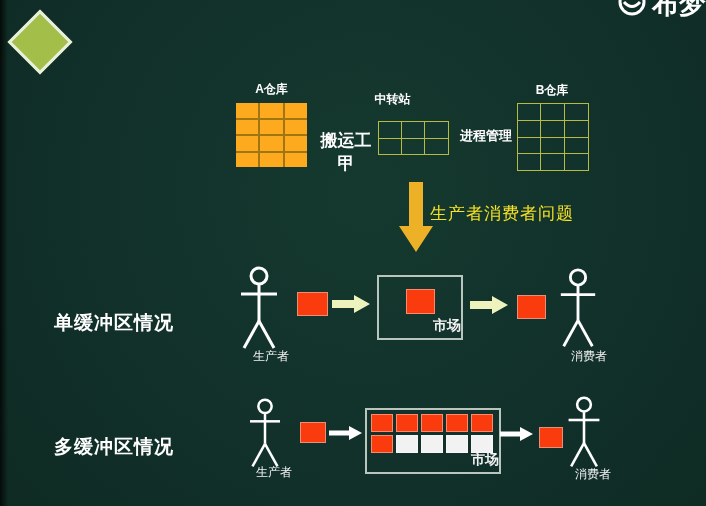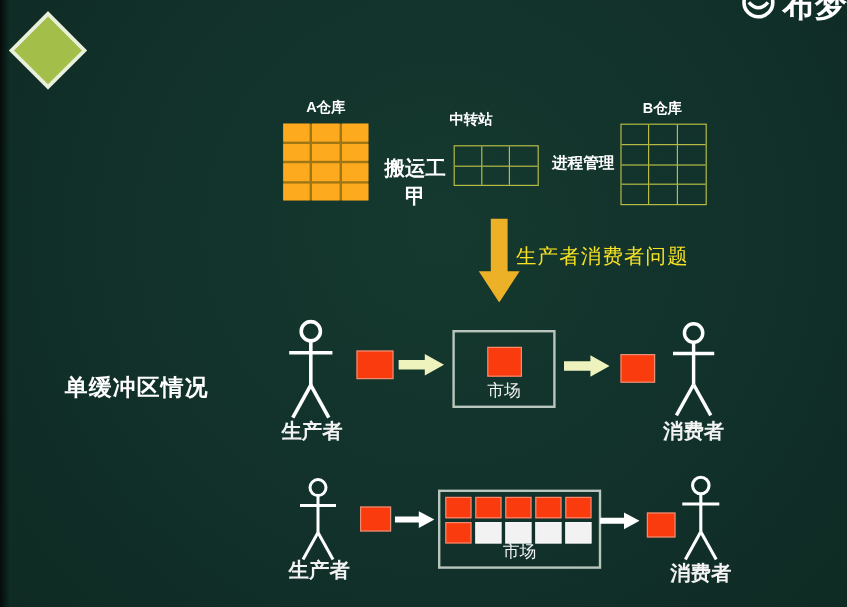--- a/index.html
+++ b/index.html
@@ -43,24 +43,24 @@
 
   
   .down-arrow{left:398px;top:182px;width:36px;height:70px;color:var(--arrow-gold)}
   .problem-label{left:430px;top:202px;font-size:17px;font-weight:normal;color:var(--highlight-yellow);letter-spacing:1px}
 
   
   .section-label{font-size:19px;font-weight:bold;color:#fff;letter-spacing:1px}
   .lbl-single{left:54px;top:310px}
   .lbl-multi{left:54px;top:434px}
   .figure{color:#fff}
-  .cap{font-size:17px;font-weight:bold;text-align:center}
+  .cap{font-size:12px;font-weight:normal;text-align:right}
   .item{background:var(--item-red);border:1px solid rgba(215,215,205,.55)}
   .market{border:2px solid #b9c6bd}
-  .market-cap{position:absolute;bottom:3px;left:0;width:100%;text-align:center;font-size:14px;font-weight:normal}
+  .market-cap{position:absolute;bottom:3px;left:0;width:100%;text-align:right;font-size:14px;font-weight:bold}
 
   .fig-p1{left:237px;top:266px;width:44px;height:84px}
   .cap-p1{left:231px;top:348px;width:58px}
   .item-p1{left:297px;top:292px;width:29px;height:22px}
   .arrow-c1{left:332px;top:294px;width:38px;height:20px;color:var(--arrow-cream)}
   .market1{left:377px;top:275px;width:82px;height:61px}
   .single-slot{position:absolute;left:0;top:12px;width:100%;display:flex;justify-content:center}
   .single-slot .bufcell{width:27px;height:23px}
   .arrow-c2{left:470px;top:295px;width:38px;height:20px;color:var(--arrow-cream)}
   .item-c1{left:517px;top:295px;width:27px;height:22px}
@@ -168,20 +168,21 @@
   <div class="abs item item-c1"></div>
   <svg class="abs figure fig-c1" viewBox="0 0 44 84">
     <circle cx="22" cy="10" r="8" fill="none" stroke="currentColor" stroke-width="3"></circle>
     <line x1="22" y1="18" x2="22" y2="55" stroke="currentColor" stroke-width="3"></line>
     <line x1="4" y1="28" x2="40" y2="28" stroke="currentColor" stroke-width="3"></line>
     <line x1="22" y1="55" x2="7" y2="82" stroke="currentColor" stroke-width="3"></line>
     <line x1="22" y1="55" x2="37" y2="82" stroke="currentColor" stroke-width="3"></line>
   </svg>
   <div class="abs cap cap-c1">消费者</div>
 
+  <div class="abs section-label lbl-multi">多缓冲区情况</div>
   <svg class="abs figure fig-p2" viewBox="0 0 44 84">
     <circle cx="22" cy="10" r="8" fill="none" stroke="currentColor" stroke-width="3"></circle>
     <line x1="22" y1="18" x2="22" y2="55" stroke="currentColor" stroke-width="3"></line>
     <line x1="4" y1="28" x2="40" y2="28" stroke="currentColor" stroke-width="3"></line>
     <line x1="22" y1="55" x2="7" y2="82" stroke="currentColor" stroke-width="3"></line>
     <line x1="22" y1="55" x2="37" y2="82" stroke="currentColor" stroke-width="3"></line>
   </svg>
   <div class="abs cap cap-p2">生产者</div>
   <div class="abs item item-p2"></div>
   <svg class="abs arrow-w1" viewBox="0 0 33 18">

